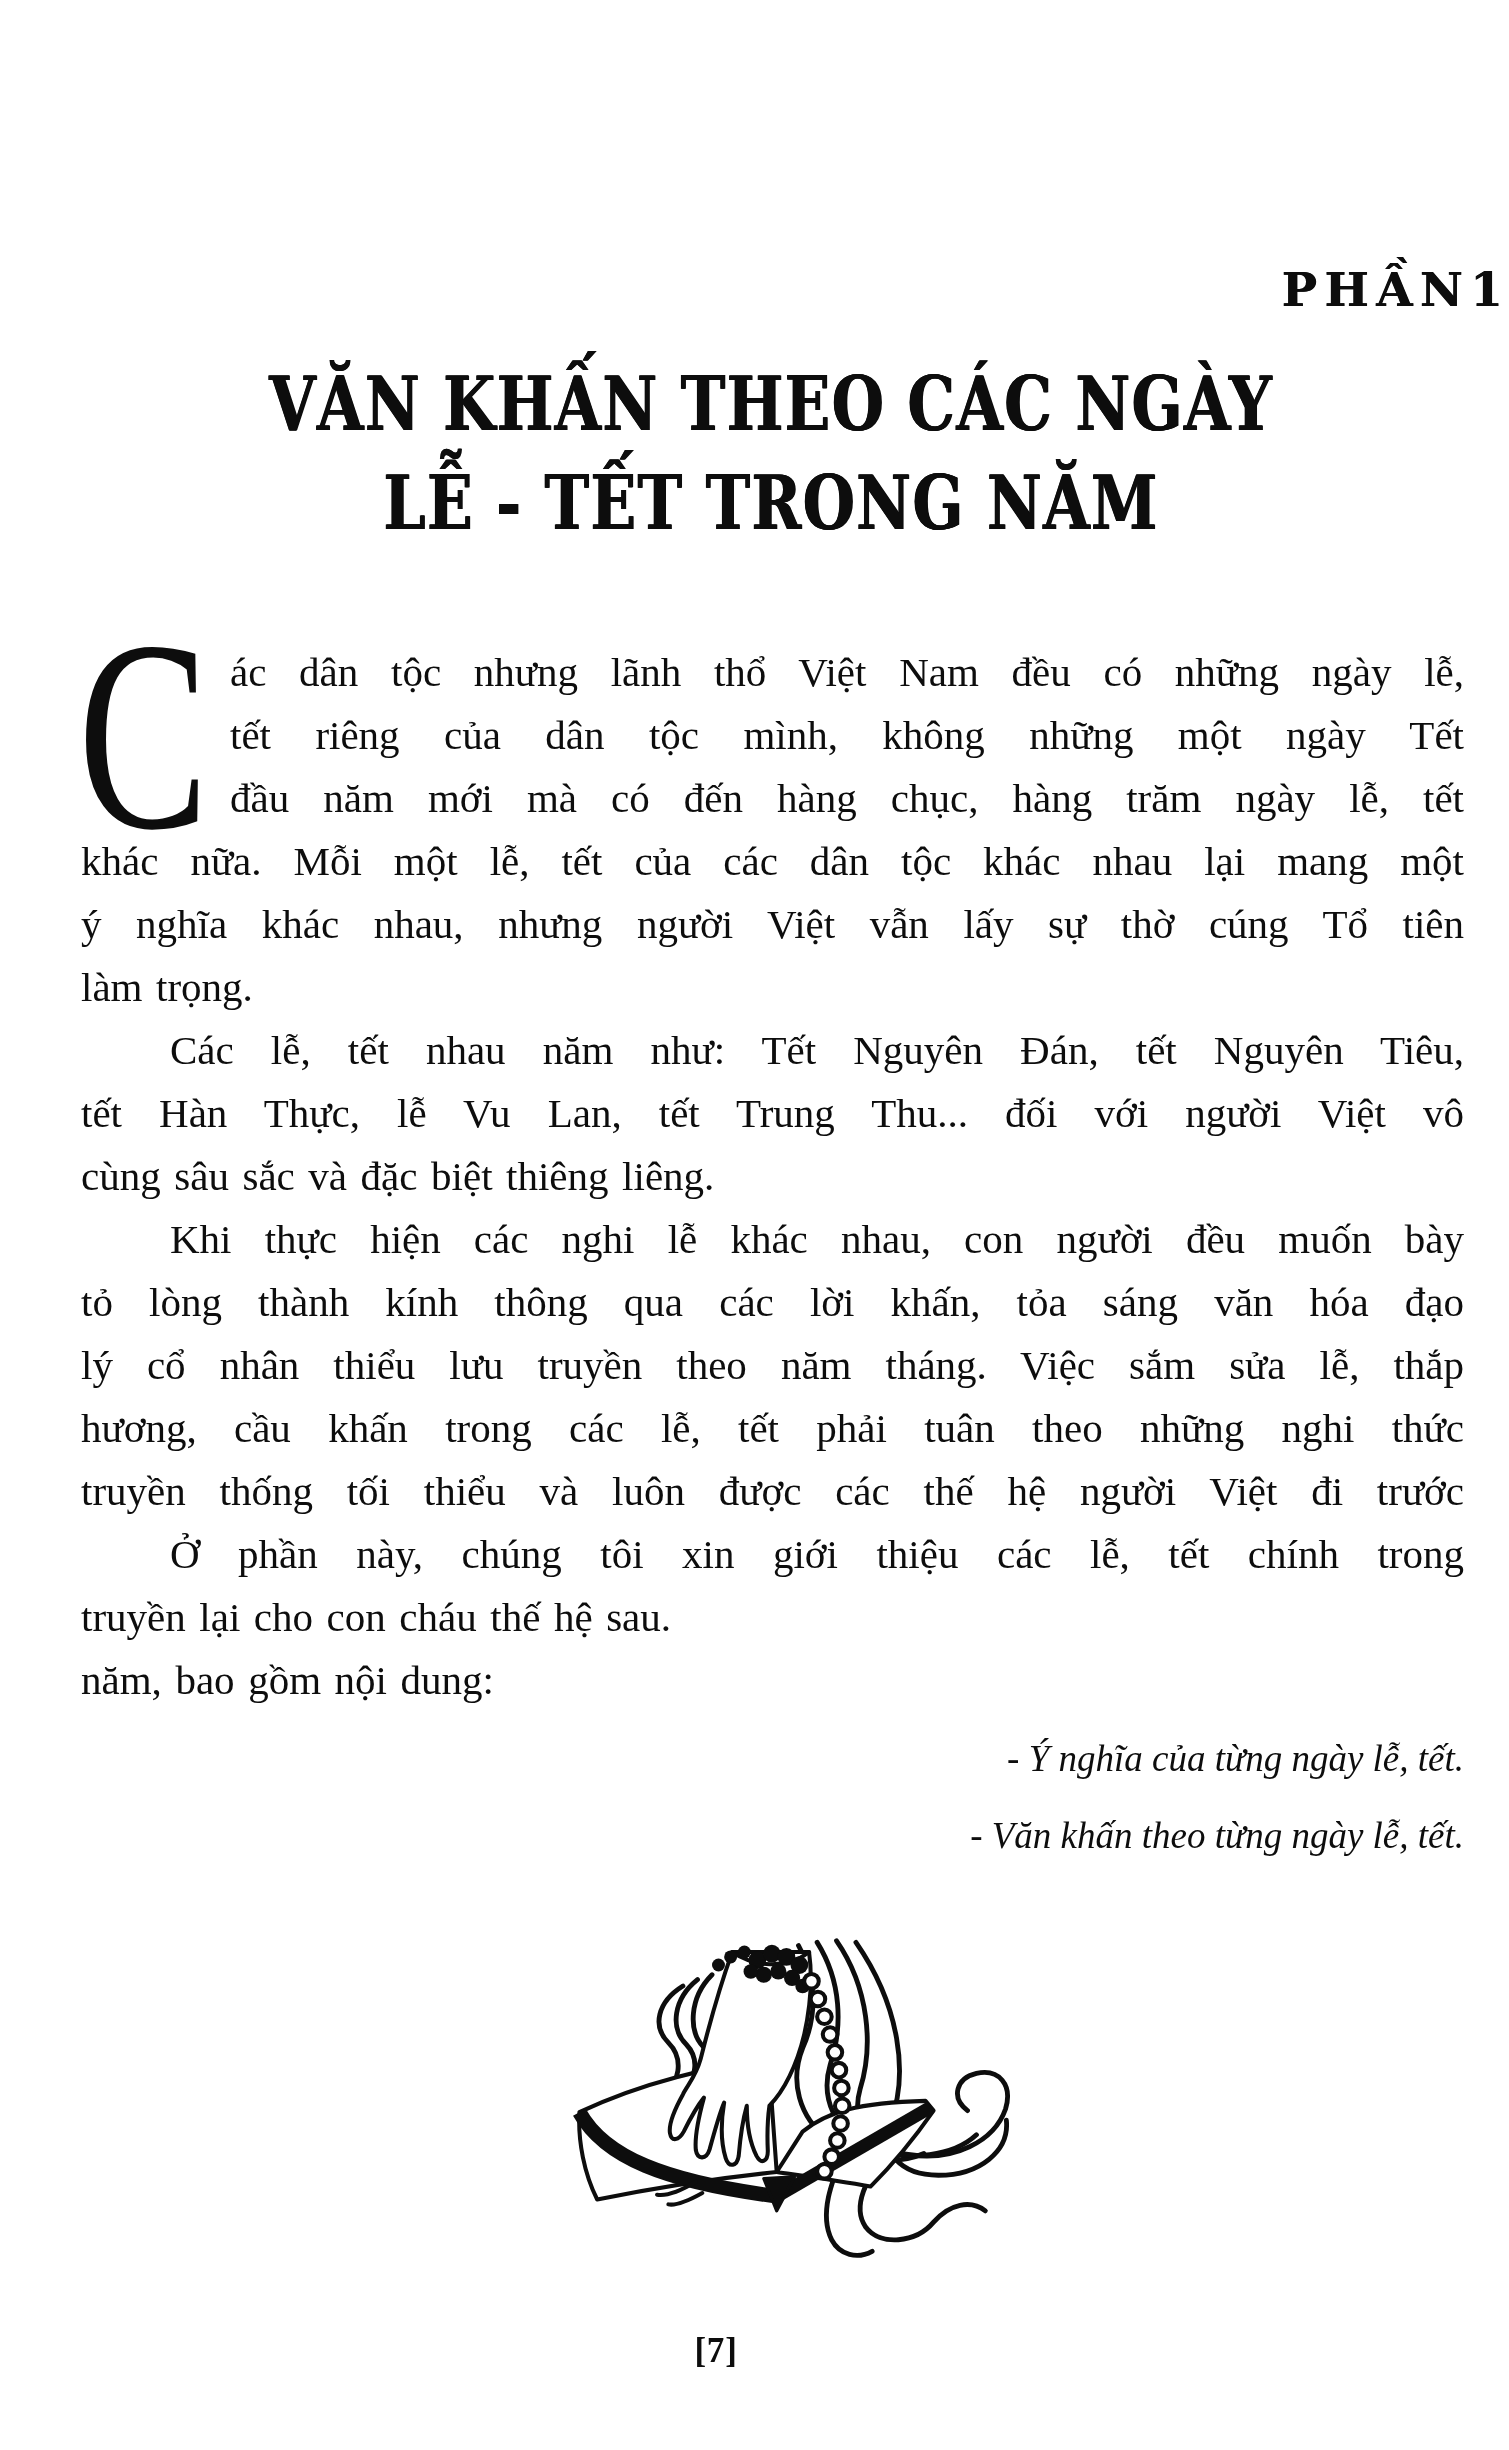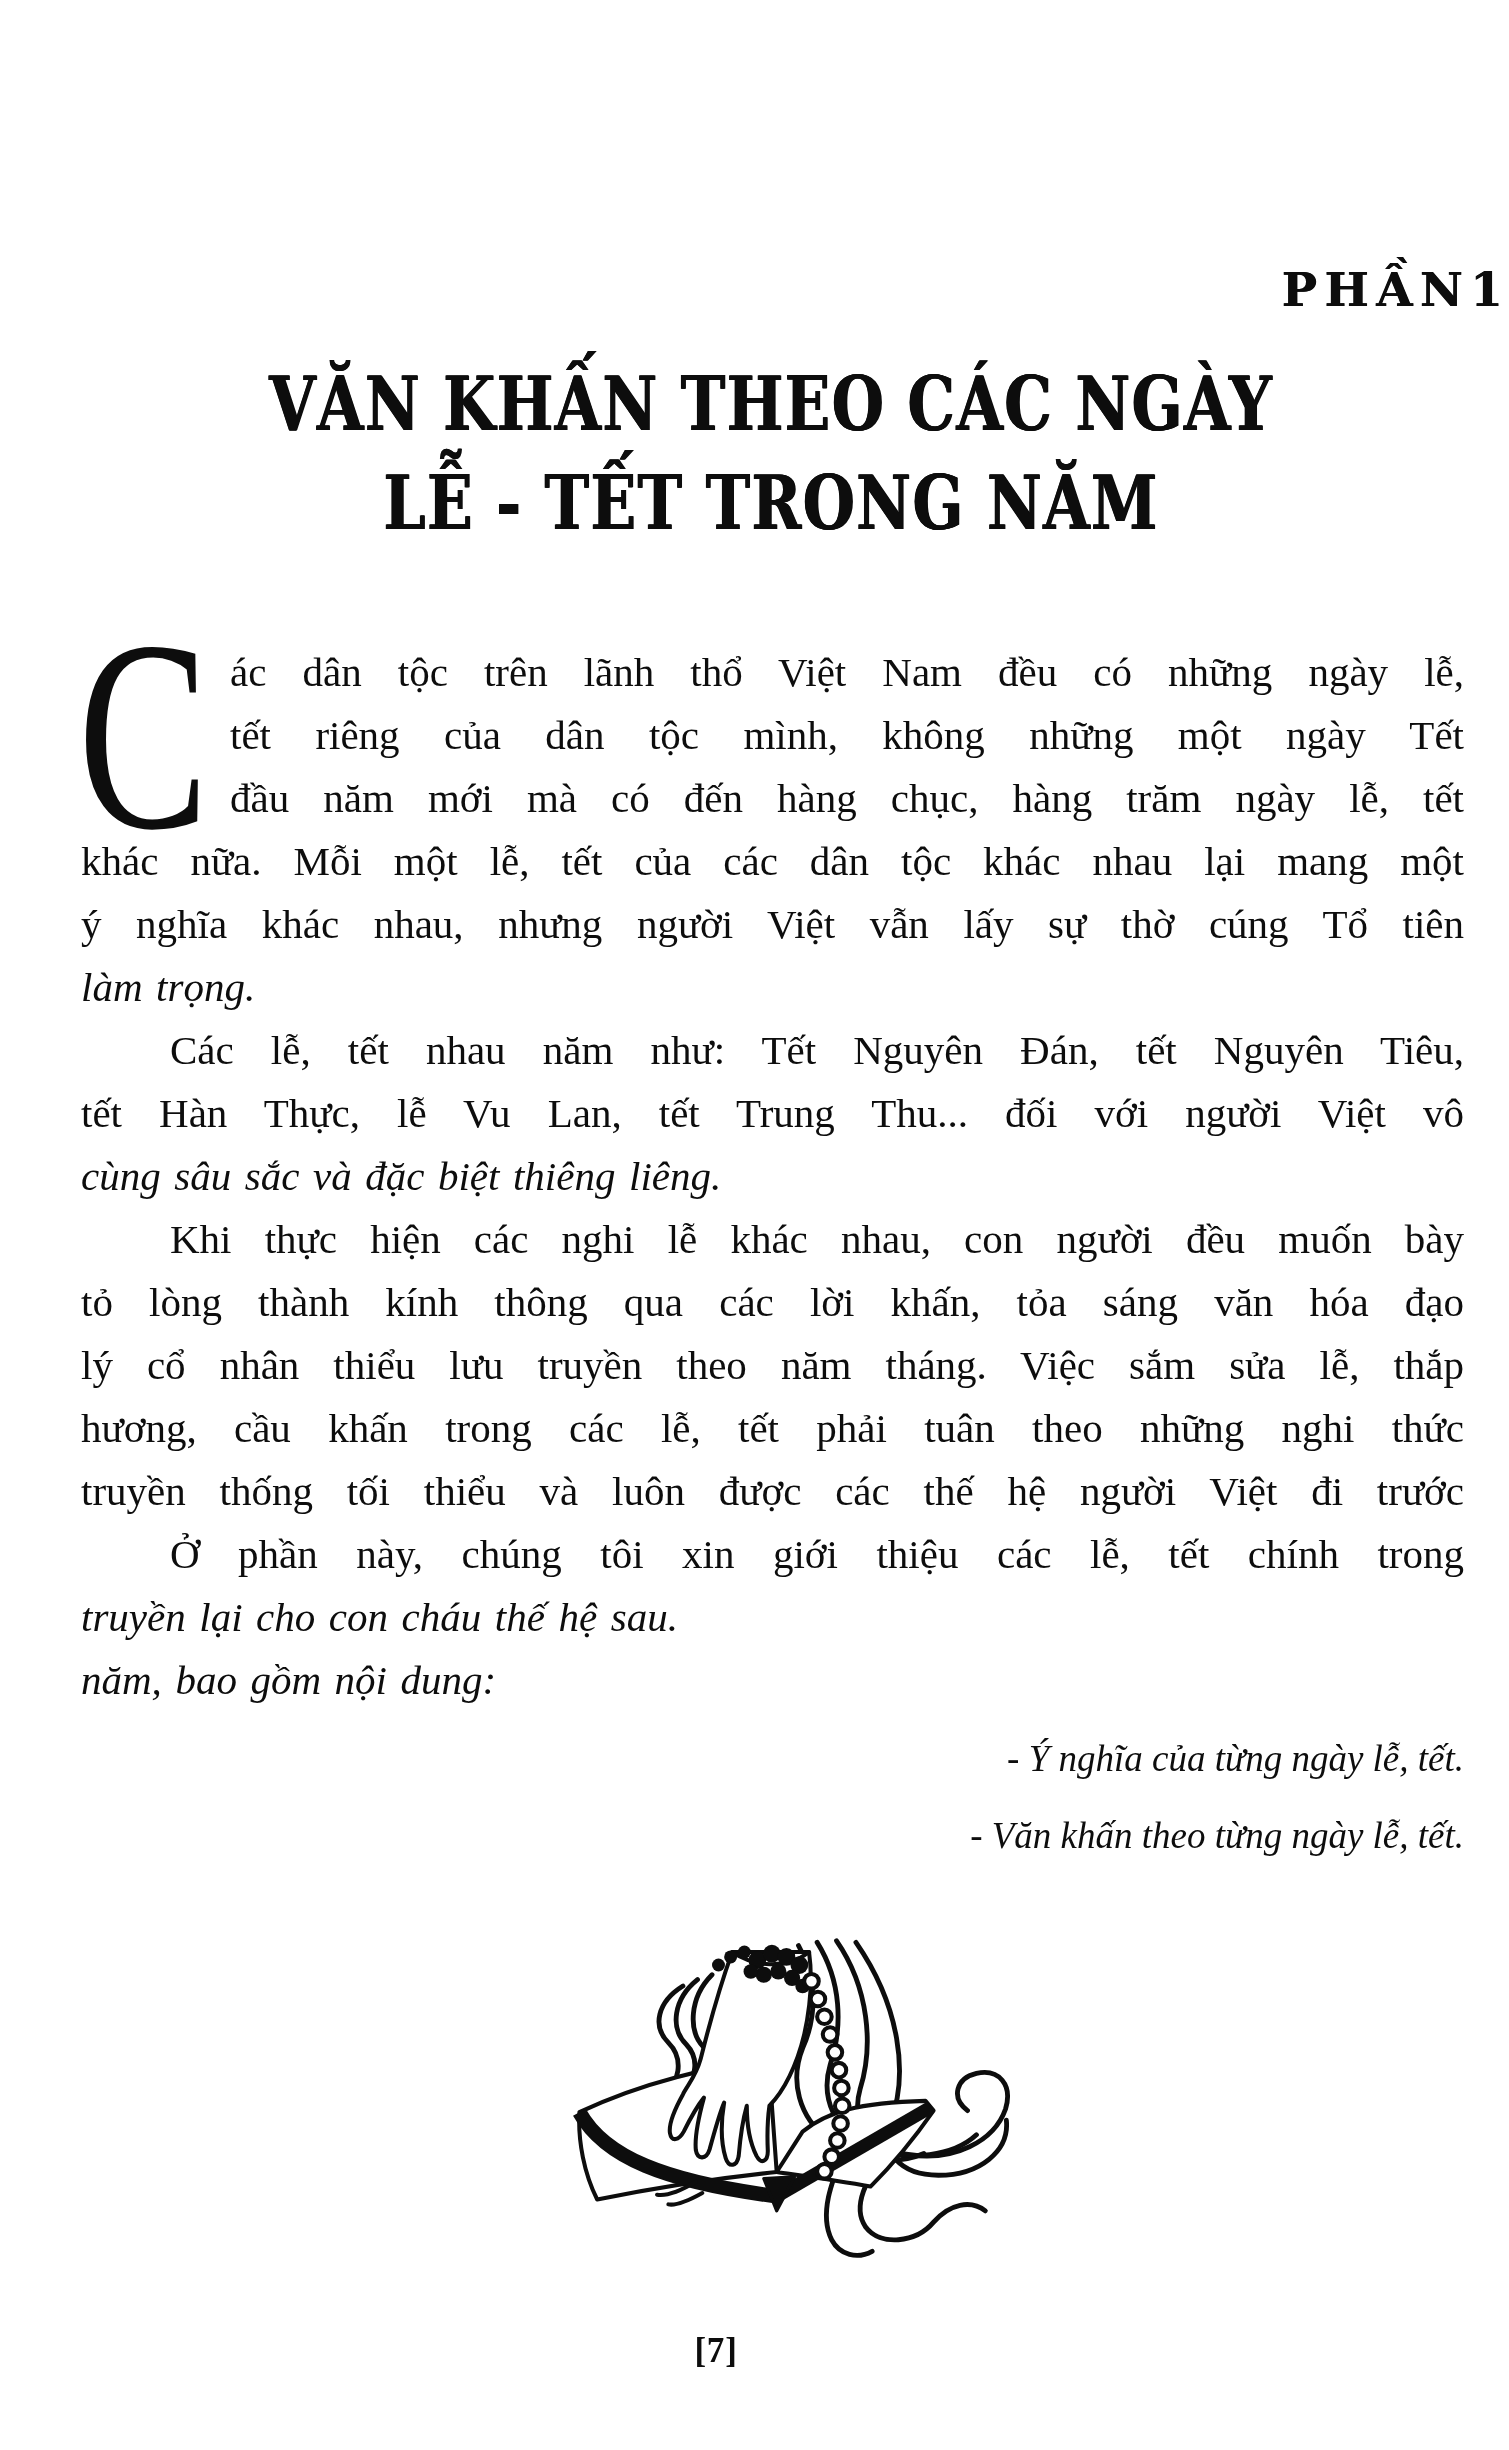--- a/index.html
+++ b/index.html
@@ -36,21 +36,21 @@
   
   .body-text {
     position:absolute; top:641px; left:81px; width:1383px;
     font-size:41px;
   }
   .bl {
     height:63px; line-height:63px;
     text-align:justify; text-align-last:justify;
     word-spacing:3.3px;
   }
-  .bl.lastline { text-align-last:left;font-style:italic; }
+  .bl.lastline { text-align-last:left; }
   .bl.indent { padding-left:89px; }
   .beside-cap { margin-left:149px; }
 
   .drop-cap {
     position:absolute; left:78px; top:600px;
     font-size:272px; line-height:1; font-weight:normal;
     transform:scaleX(0.72); transform-origin:0 0;
   }
 
   .list-item {
@@ -84,21 +84,21 @@
 
   <div class="chapter-title">
     <span class="tline">VĂN KHẤN THEO CÁC NGÀY</span>
     <span class="tline">LỄ - TẾT TRONG NĂM</span>
   </div>
 
   <div class="drop-cap">C</div>
 
   <div class="body-text">
     <div class="beside-cap">
-      <div class="bl">ác dân tộc trên lãnh thổ Việt Nam đều có những ngày lễ,</div>
+      <div class="bl">ác dân tộc nhưng lãnh thổ Việt Nam đều có những ngày lễ,</div>
       <div class="bl">tết riêng của dân tộc mình, không những một ngày Tết</div>
       <div class="bl">đầu năm mới mà có đến hàng chục, hàng trăm ngày lễ, tết</div>
     </div>
     <div class="bl">khác nữa. Mỗi một lễ, tết của các dân tộc khác nhau lại mang một</div>
     <div class="bl">ý nghĩa khác nhau, nhưng người Việt vẫn lấy sự thờ cúng Tổ tiên</div>
     <div class="bl lastline">làm trọng.</div>
 
     <div class="bl indent">Các lễ, tết nhau năm như: Tết Nguyên Đán, tết Nguyên Tiêu,</div>
     <div class="bl">tết Hàn Thực, lễ Vu Lan, tết Trung Thu... đối với người Việt vô</div>
     <div class="bl lastline">cùng sâu sắc và đặc biệt thiêng liêng.</div>

